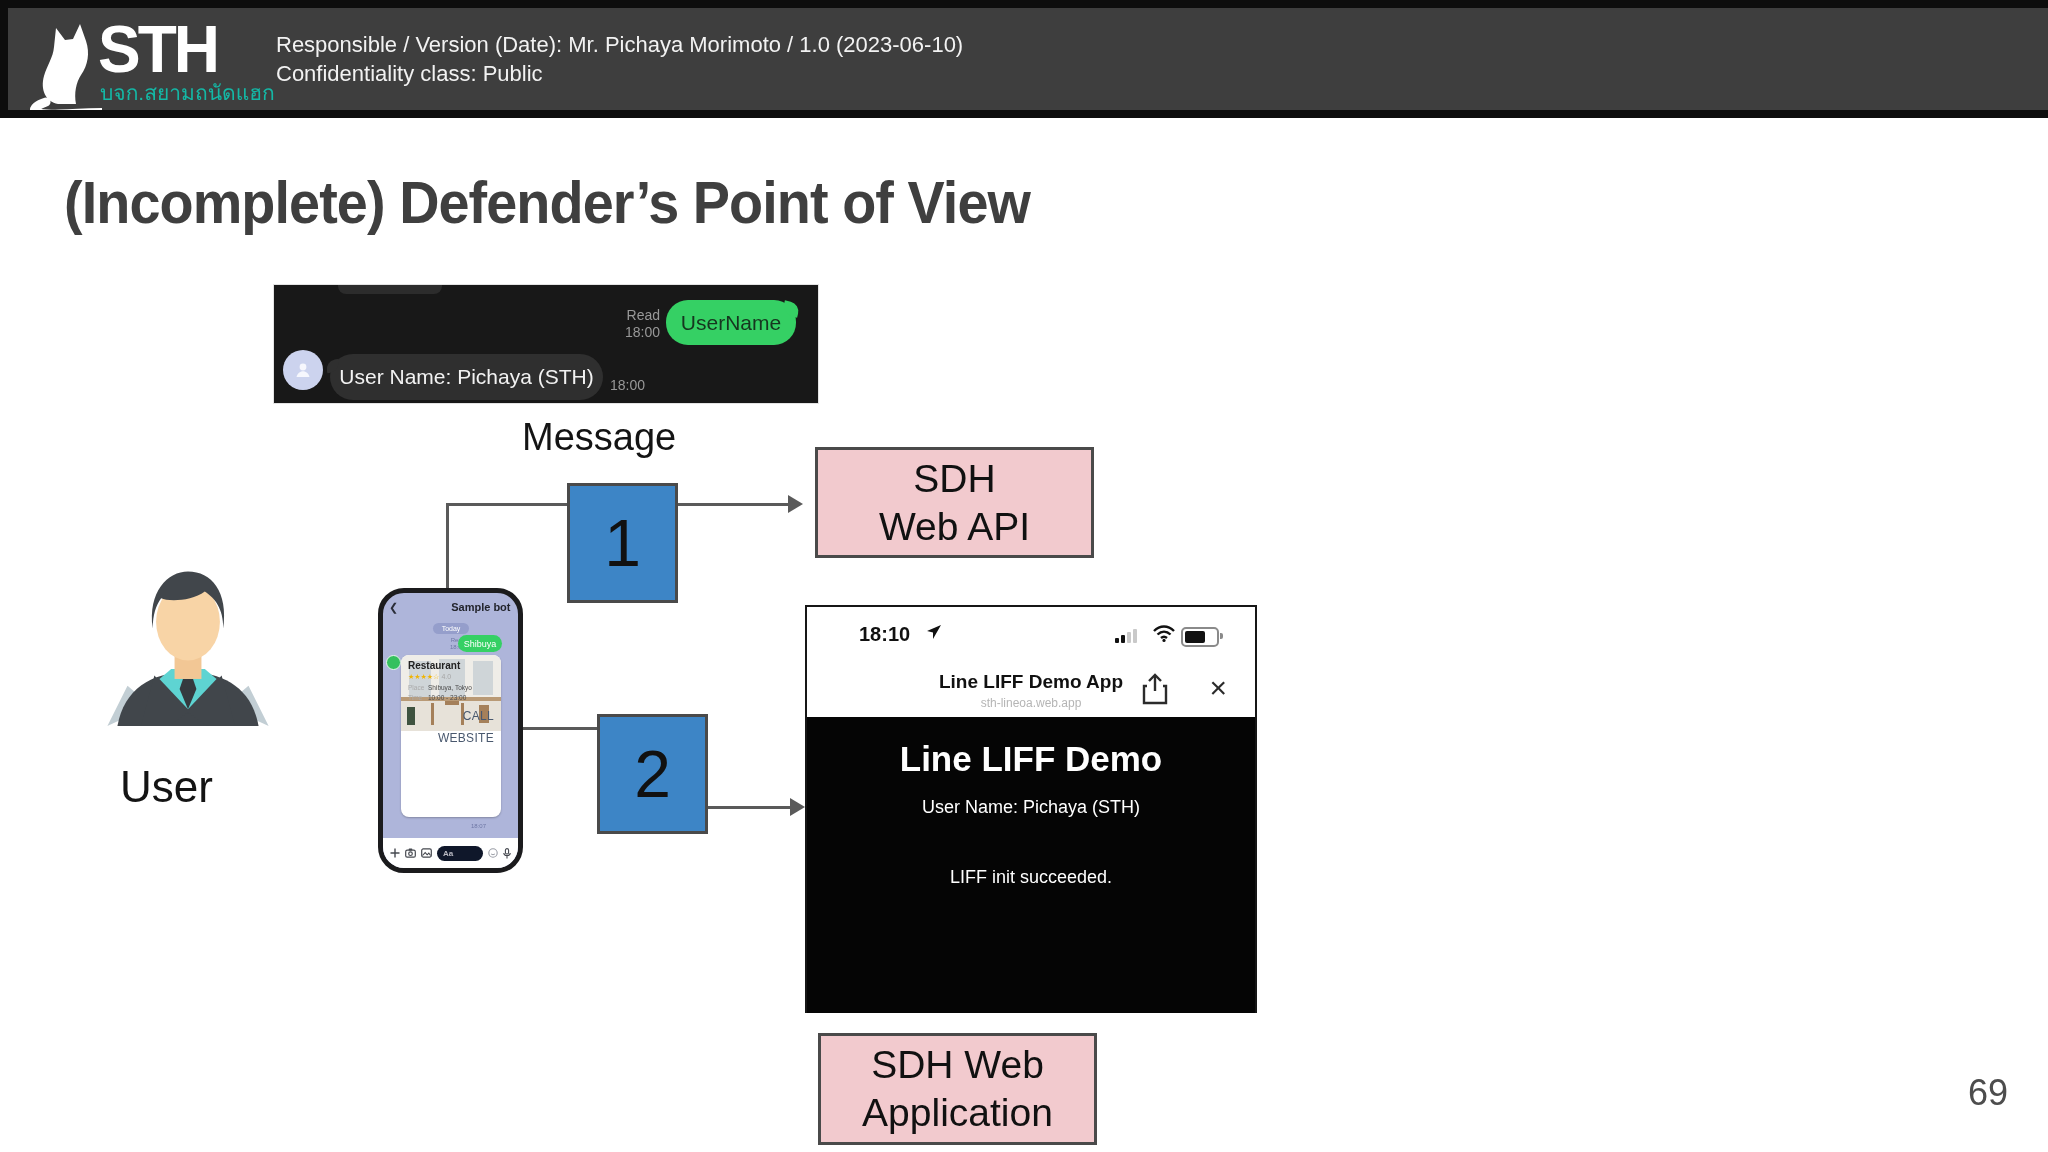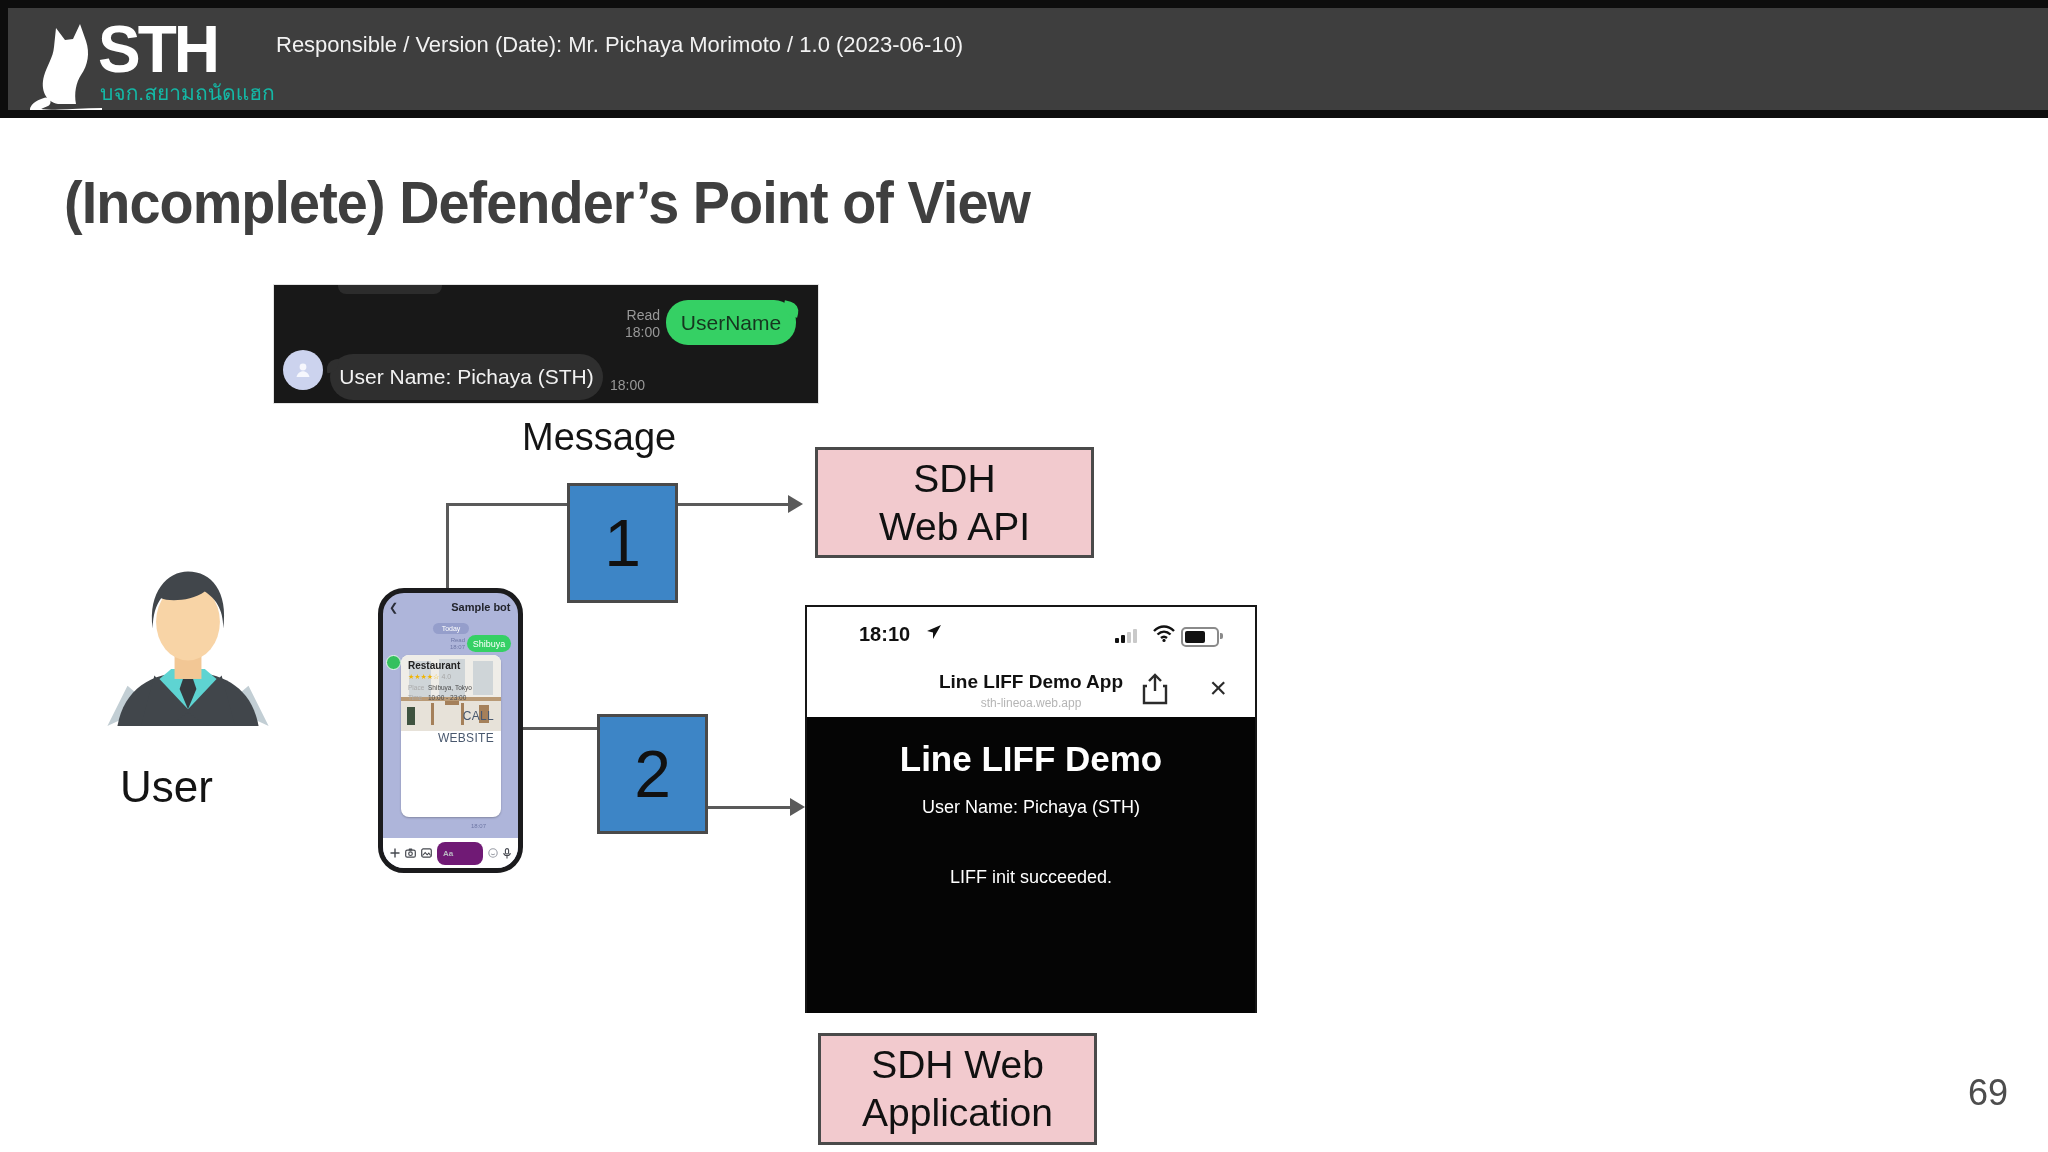--- a/index.html
+++ b/index.html
@@ -46,38 +46,38 @@
   .vline{width:3px;background:#5a5a5a;}
   .arrowhead{width:0;height:0;border-top:9px solid transparent;border-bottom:9px solid transparent;border-left:15px solid #5a5a5a;}
 
   
   #phone{left:378px;top:588px;width:135px;height:275px;background:#aeb5da;border:5px solid #1b1b1d;border-radius:26px;overflow:hidden;}
   #phone-header{left:0;top:0;width:100%;height:26px;display:flex;align-items:center;padding:2px 6px 0 6px;box-sizing:border-box;gap:4px;}
   #phone-contact{font-size:11px;font-weight:bold;color:#22242c;white-space:nowrap;padding-left:45px;}
   .ph-ic{color:#2a2d38;font-size:11px;line-height:11px;}
   #today-pill{left:50px;top:30px;width:36px;height:11px;background:#959ecb;border-radius:6px;color:#fff;font-size:7px;display:flex;align-items:center;justify-content:center;}
   #ph-read{left:48px;top:44px;width:34px;text-align:right;font-size:6px;line-height:7px;color:#6e77a5;}
-  #ph-bubble{left:84px;top:42px;width:44px;height:17px;background:#35d064;border-radius:9px;color:#fff;font-size:9px;display:flex;align-items:center;justify-content:center;}
+  #ph-bubble{left:75px;top:42px;width:44px;height:17px;background:#35d064;border-radius:9px;color:#fff;font-size:9px;display:flex;align-items:center;justify-content:center;}
   #bot-avatar{left:3px;top:62px;width:13px;height:13px;border-radius:50%;background:#35c05e;border:1px solid #e8f8ee;}
   #rest-card{left:18px;top:62px;width:100px;height:162px;background:#fff;border-radius:8px;overflow:hidden;box-shadow:0 1px 2px rgba(0,0,0,.25);}
   #rest-img{left:0;top:0;width:100%;height:76px;background:
     linear-gradient(180deg,#efede8 0 55%,#b99a76 55% 60%,#e7e2d9 60% 100%);}
   #rest-img .win{position:absolute;background:#cfd5d8;}
   #rest-img .chair{position:absolute;background:#a5805a;}
   #rest-body{padding:5px 7px;}
   #rest-title{font-size:10px;font-weight:bold;color:#222;}
   #rest-stars{font-size:7px;color:#f0b400;margin-top:2px;}
   #rest-stars .rate{color:#a6a6a6;margin-left:2px;}
   .rest-row{font-size:6.5px;margin-top:3px;display:flex;gap:4px;}
   .rest-row .lab{color:#ababab;width:16px;}
   .rest-row .val{color:#4c4c4c;}
   .rest-btn{margin-top:8px;text-align:right;font-size:12px;color:#49586e;letter-spacing:.3px;}
   #ph-time{left:88px;top:230px;font-size:6px;color:#6e77a5;}
   #phone-bottom{left:0;bottom:0;width:100%;height:30px;background:#fff;display:flex;align-items:center;gap:5px;padding:0 7px;box-sizing:border-box;}
-  #ph-input{flex:1;height:23px;background:#701a75;border-radius:8px;font-size:8px;color:#b9b9c2;display:flex;align-items:center;padding-left:6px;font-weight:bold;}
+  #ph-input{flex:1;height:15px;background:#0f172a;border-radius:8px;font-size:8px;color:#b9b9c2;display:flex;align-items:center;padding-left:6px;font-weight:bold;}
 
   
   #liff{left:805px;top:605px;width:452px;height:408px;background:#fff;border:2px solid #161616;box-sizing:border-box;}
   #liff-status{left:0;top:0;width:100%;height:46px;display:flex;align-items:center;}
   #liff-time{position:absolute;left:52px;top:16px;font-size:20px;font-weight:bold;color:#111;}
   #liff-sig{position:absolute;right:118px;top:22px;display:flex;align-items:flex-end;gap:2px;}
   #liff-sig i{display:block;width:4px;background:#111;border-radius:1px;}
   #liff-sig i.dim{background:#c9c9c9;}
   #liff-batt{position:absolute;right:36px;top:20px;width:34px;height:16px;border:2px solid #8a8a8a;border-radius:5px;}
   #liff-batt:before{content:"";position:absolute;left:2px;top:2px;bottom:2px;width:60%;background:#111;border-radius:2px;}
@@ -104,20 +104,21 @@
           <svg width="82" height="96" viewBox="0 0 82 96">
             <path fill="#ffffff" d="M38,90 C26,88 20,76 24,62 C27,51 33,44 34,33 L36,14 L45,26 L53,25 L60,10 L66,27 C70,39 68,51 61,61 C56,69 54,79 56,90 Z"></path>
             <path fill="none" stroke="#ffffff" stroke-width="9" stroke-linecap="round" d="M26,88 C8,94 10,102 40,100 C90,97 150,99 196,92"></path>
           </svg>
         </span>
         <div class="abs" id="logo-sth">STH</div>
         <div class="abs" id="logo-sub">บจก.สยามถนัดแฮก</div>
       </div>
       <div class="abs" id="header-text">
         <div>Responsible / Version (Date): Mr. Pichaya Morimoto / 1.0 (2023-06-10)</div>
+        <div>Confidentiality class: Public</div>
       </div>
     </div>
   </div>
 
   <div class="abs" id="title">(Incomplete) Defender’s Point of View</div>
 
   <div class="abs" id="chat">
     <div class="abs" id="chat-top-bubble"></div>
     <div class="abs" id="chat-read">
       <div>Read</div>

